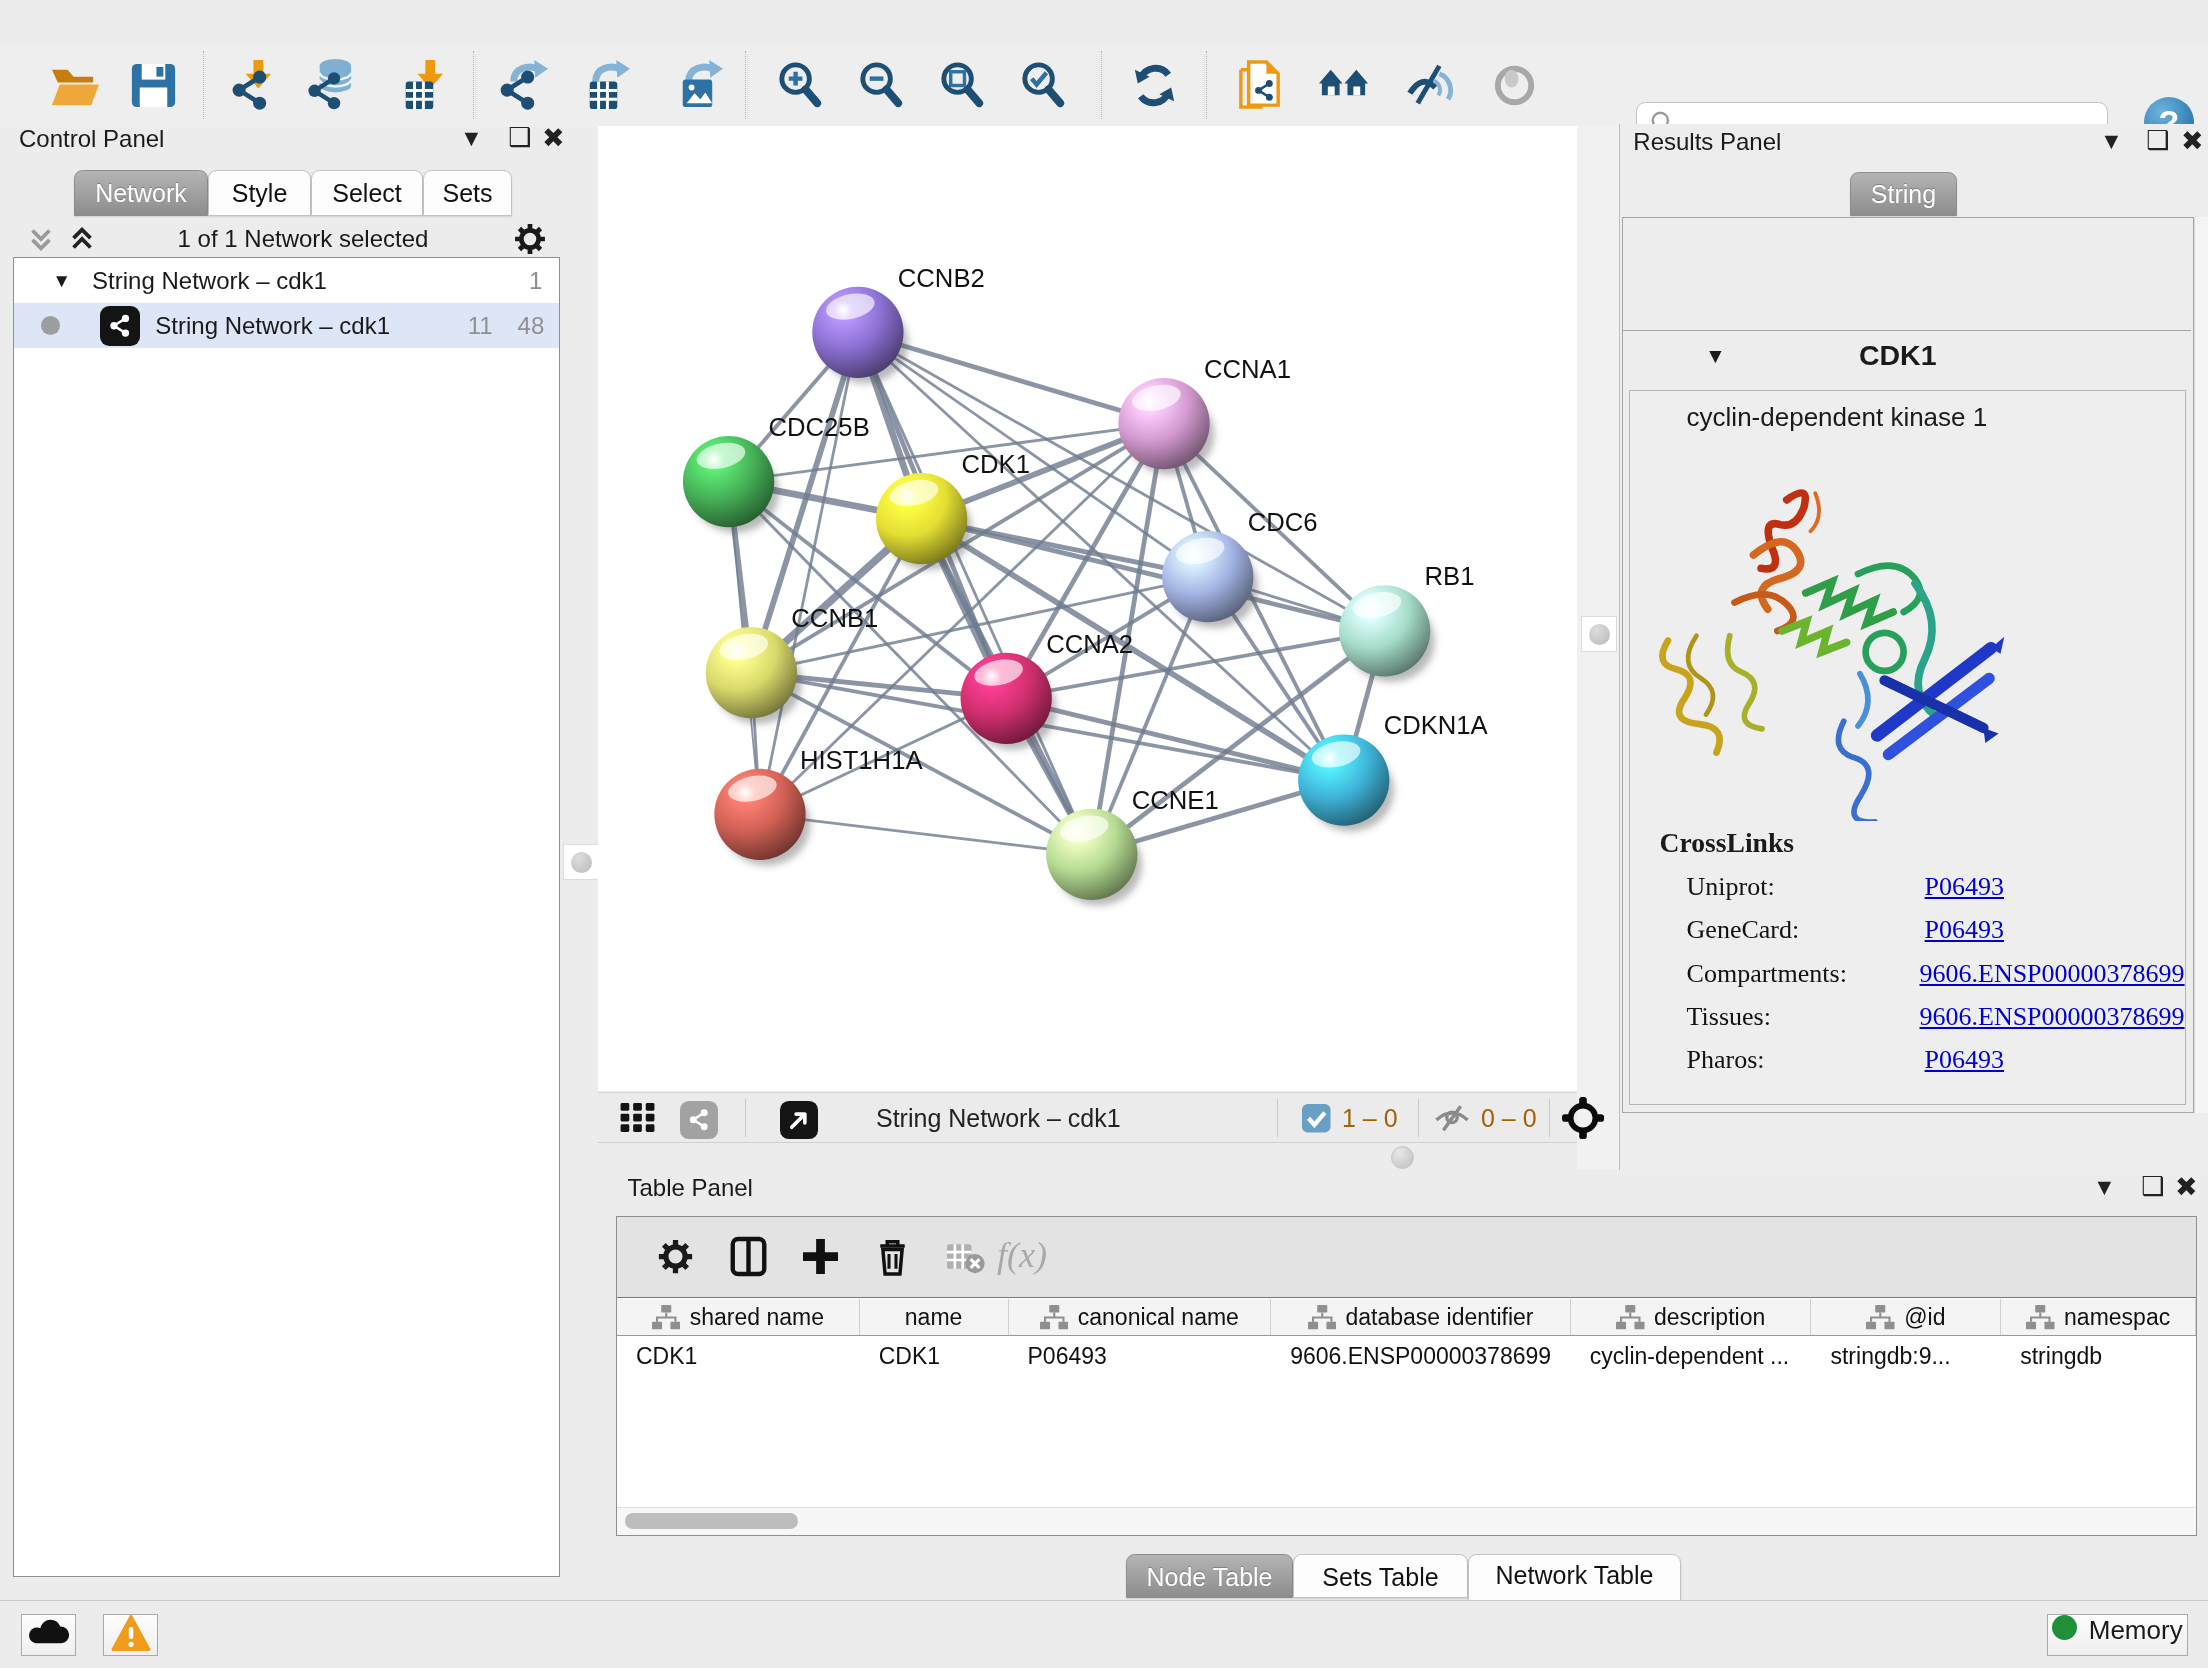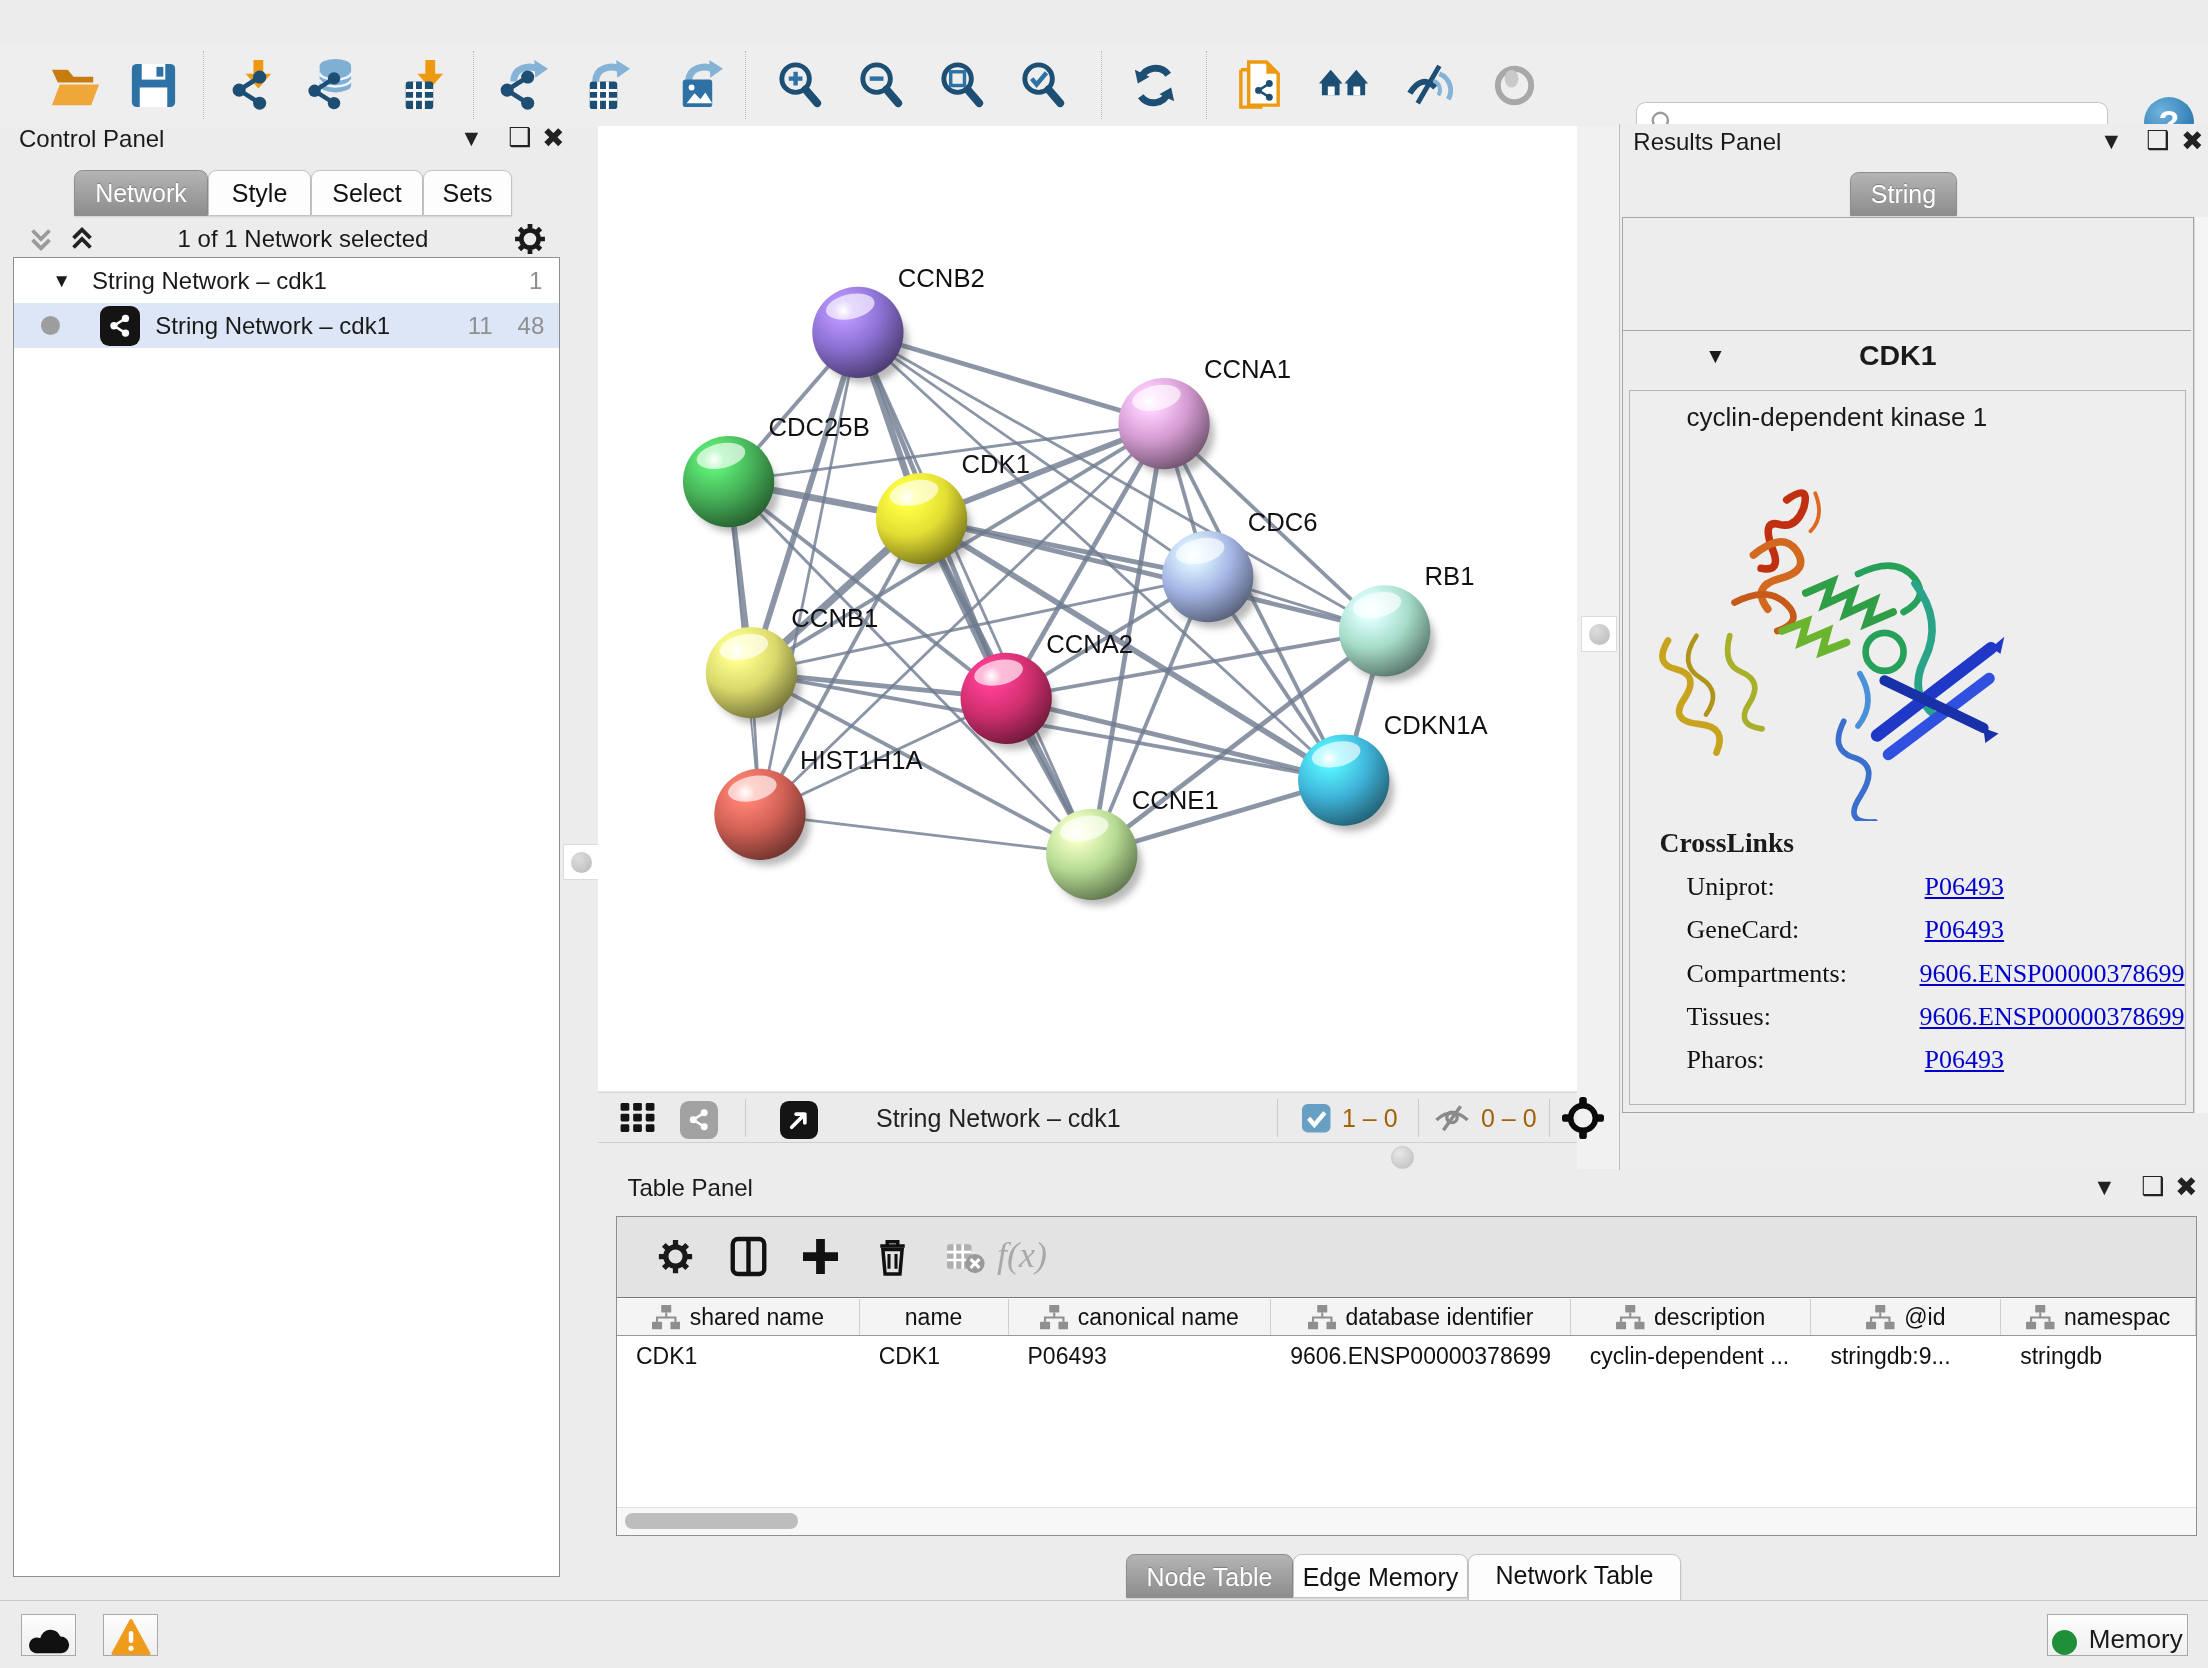--- a/index.html
+++ b/index.html
@@ -91,21 +91,21 @@
     white-space:nowrap;}
   #hscroll{position:absolute;left:0;bottom:0;width:100%;height:27px;background:#f7f7f7;
     border-top:1px solid #e0e0e0;}
   #hscroll-thumb{position:absolute;left:7.6px;top:4.8px;width:173px;height:16px;border-radius:8.6px;
     background:#bdbdbd;cursor:pointer;}
   
   #statusbar{position:absolute;left:0;top:1600px;width:2208px;height:68px;background:#ececec;
     border-top:1px solid #c9c9c9;}
   .sb-btn{position:absolute;top:13.3px;height:42px;background:linear-gradient(#fdfdfd,#efefef);
     border:1.9px solid #a9a9a9;box-sizing:border-box;cursor:pointer;display:flex;
-    align-items:flex-end;justify-content:center;}
+    align-items:flex-start;justify-content:center;}
   #memory-btn{left:2047px;width:141px;gap:11.4px;font-size:26px;}
   #memory-dot{width:25px;height:25px;border-radius:50%;background:#1f8f3a;}
   svg{display:block;}
   text{font-family:"Liberation Sans","DejaVu Sans",sans-serif;}
 </style>
 </head>
 <body>
 
 <div id="app">
 
@@ -895,21 +895,21 @@
           <div class="td-cell" style="width: 241px;">cyclin-dependent ...</div>
           <div class="td-cell" style="width: 190px;">stringdb:9...</div>
           <div class="td-cell" style="width: 195px;">stringdb</div>
         </div>
       <div id="hscroll">
         <div id="hscroll-thumb"></div>
       </div>
     </div>
 
     <div class="tab sel" style="left:528px;top:384px;width:167px;height:44px;padding-top:7.6px">Node Table</div>
-    <div class="tab" style="left:695px;top:384px;width:175px;height:44px;padding-top:7.6px">Edge Memory</div>
+    <div class="tab" style="left:695px;top:384px;width:175px;height:44px;padding-top:7.6px">Sets Table</div>
     <div class="tab" style="left:870px;top:384px;width:213px;height:60px;padding-top:6px">Network Table</div>
   </div>
 
   <div id="statusbar">
     <div class="sb-btn" style="left:21px;width:55px">
       <span>
           <svg width="42" height="30" viewBox="0 0 48 34">
             <path d="M12 32 a9 9 0 1 1 2 -17 a12 12 0 0 1 23 -2 a9 9 0 0 1 1 19 z" fill="#111"></path>
           </svg>
         </span>

